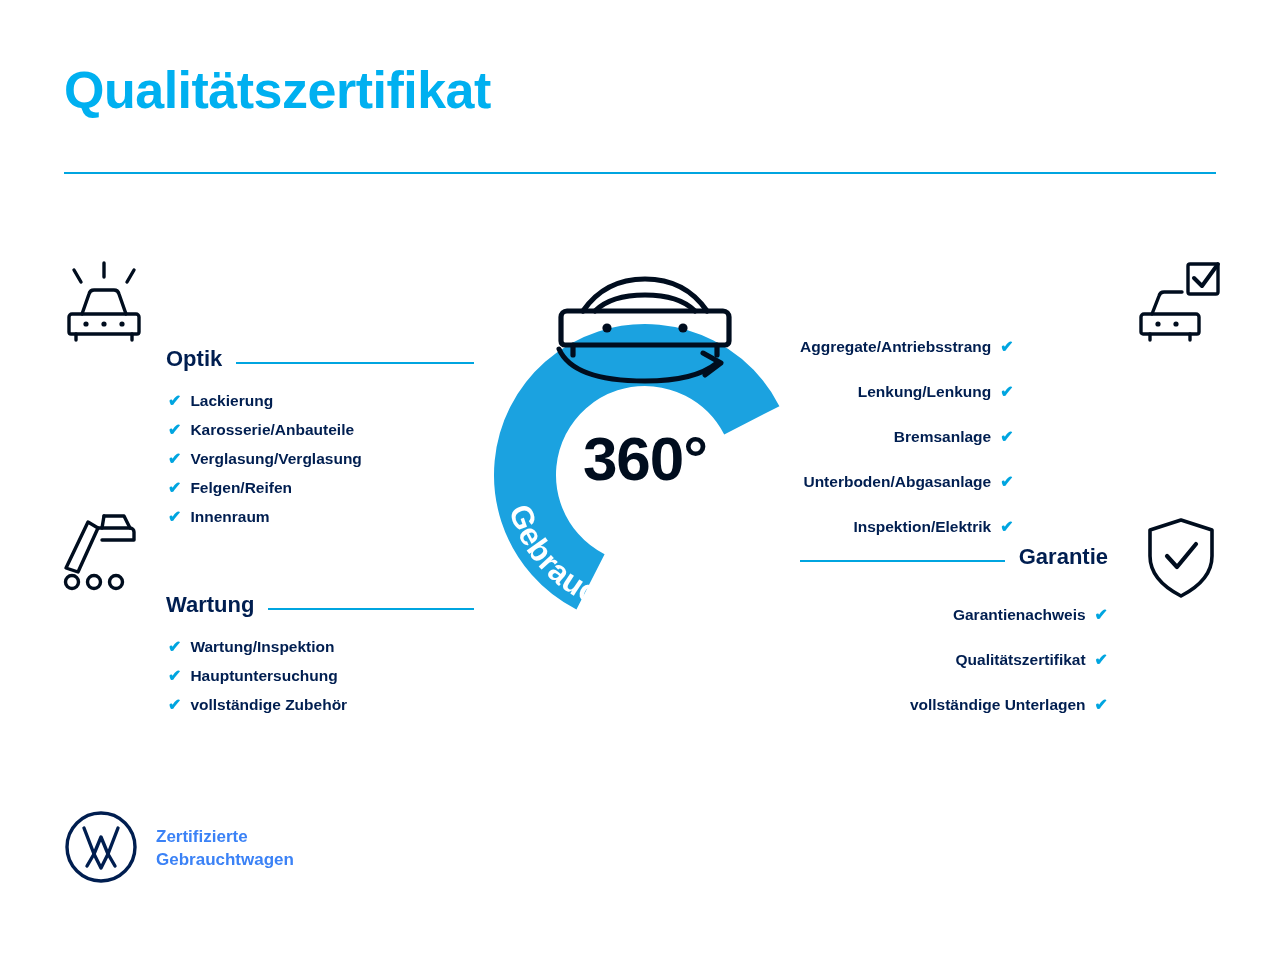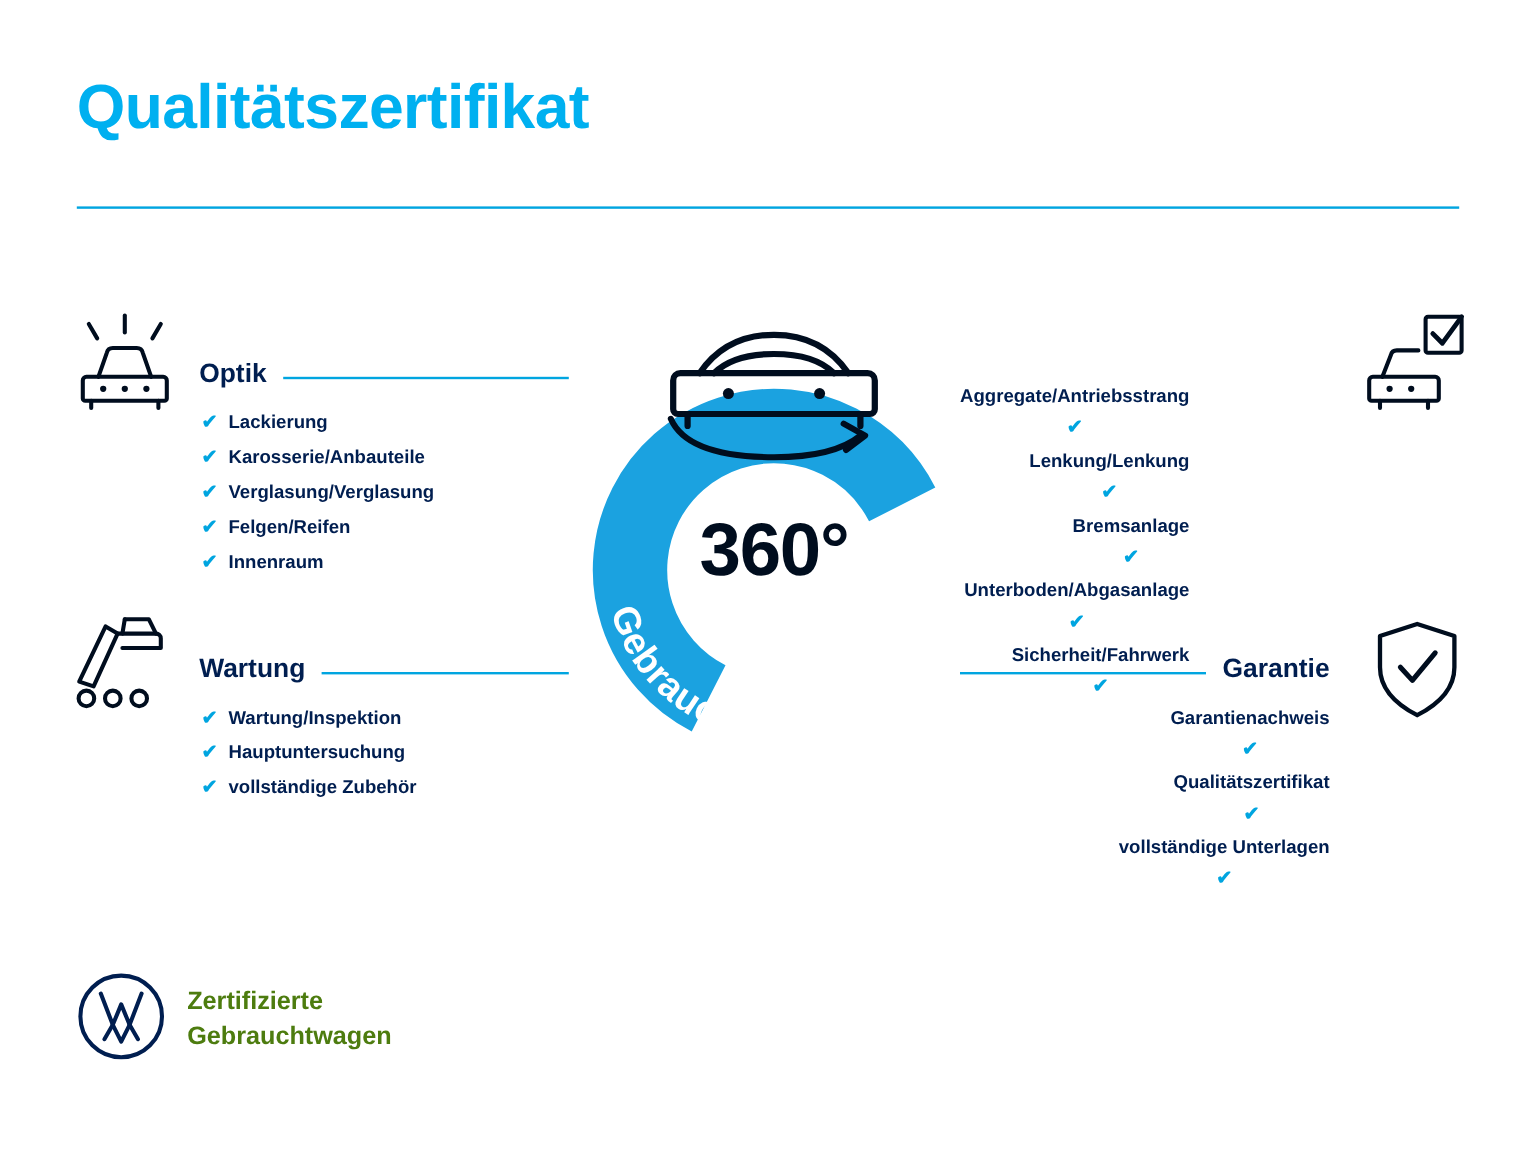--- a/index.html
+++ b/index.html
@@ -72,29 +72,29 @@
     gap: 9px;
     white-space: nowrap;
   }
   .check {
     color: #00a5e0;
     font-size: 16px;
     font-weight: bold;
     line-height: 1;
   }
   
-  .col-left .block-head { width: 308px; }
+  .col-left .block-head { width: 308px; margin-top: 48px; }
   .col-left .block-title { margin-right: 14px; }
   .col-left .items { padding-left: 2px; }
   
   .col-right .block-head { width: 308px; justify-content: flex-end; }
   .col-right .block-title { margin-left: 14px; order: 2; }
   .col-right .head-rule { order: 1; }
   .col-right .items { align-items: flex-end; }
-  .col-right .item { flex-direction: column; }
+  .col-right .item { flex-direction: row; margin-top: 16px; }
 
   
   #block-optik   { left: 166px; top: 300px; }
   #block-wartung { left: 166px; top: 546px; }
   #block-technik { left: 800px; top: 300px; }
   #block-garantie{ left: 800px; top: 546px; }
 
   
   .gutter-icon {
     position: absolute;
@@ -136,23 +136,23 @@
   
   #footer-brand {
     position: absolute;
     left: 64px;
     top: 810px;
     display: flex;
     align-items: center;
     gap: 18px;
   }
   #footer-brand .brand-text {
-    font-size: 21px;
-    font-weight: bold;
-    color: #4d7c0f;
+    font-size: 17px;
+    font-weight: bold;
+    color: #3b82f6;
     line-height: 1.35;
     white-space: pre-line;
   }
 </style>
 </head>
 <body>
 
 <div class="page-title">Qualitätszertifikat</div>
 <div class="title-rule"></div>
 
@@ -218,21 +218,21 @@
     </div>
     <div class="item">
       <span>Bremsanlage</span>
       <span class="check">✔</span>
     </div>
     <div class="item">
       <span>Unterboden/Abgasanlage</span>
       <span class="check">✔</span>
     </div>
     <div class="item">
-      <span>Sicherheit/Fahrwerk</span>
+      <span>Inspektion/Elektrik</span>
       <span class="check">✔</span>
     </div>
   </div>
 </div>
 
 <div class="block col-right" id="block-garantie">
   <div class="block-head">
     <div class="head-rule"></div>
     <div class="block-title">Garantie</div>
   </div>

